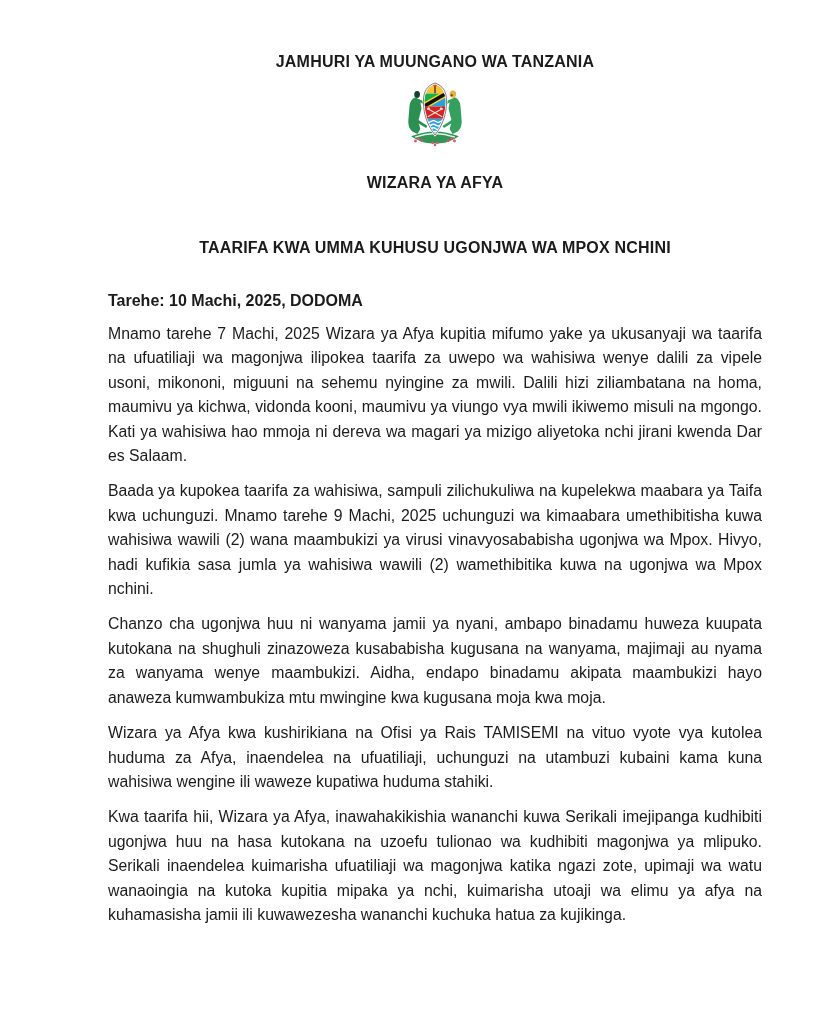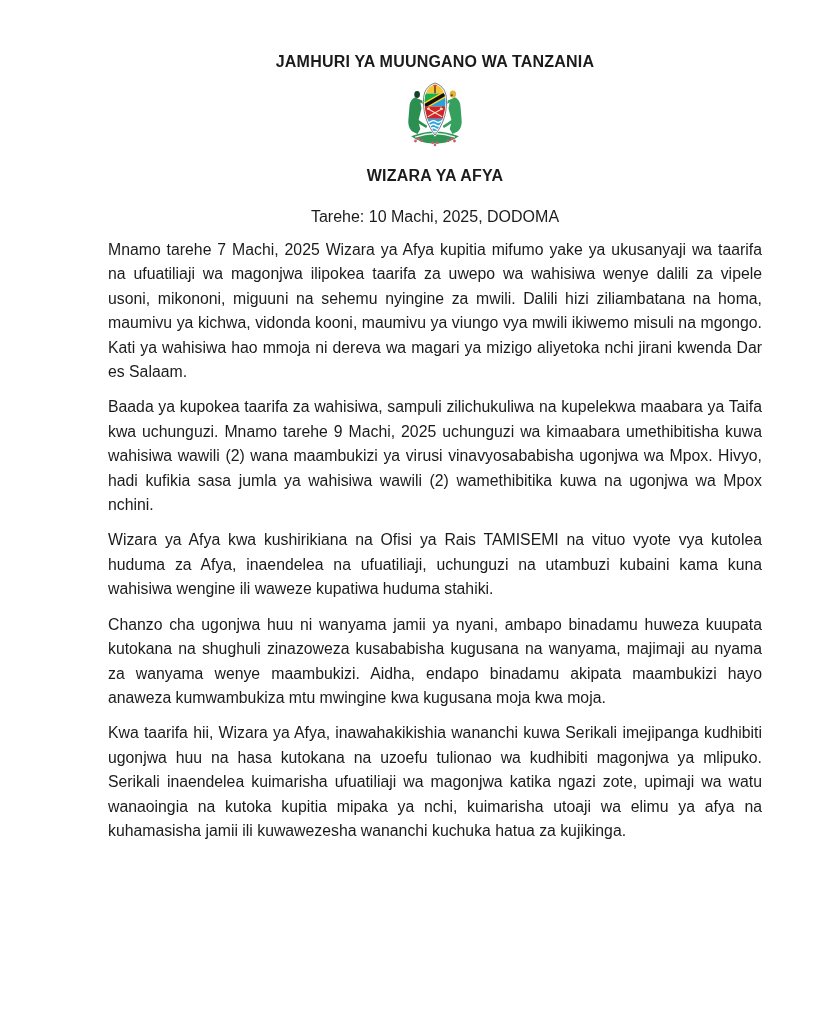--- a/index.html
+++ b/index.html
@@ -23,28 +23,28 @@
     line-height:19px;
     letter-spacing:0.2px;
     white-space:nowrap;
   }
   .emblem-wrap {
     display:flex;
     justify-content:center;
     margin-top:8px;
     height:70px;
   }
-  .ministry-title { margin-top:17px; }
+  .ministry-title { margin-top:24px; }
   .doc-title { margin-top:46px; }
   .date-line {
-    margin-top:22px;
-    font-weight:normal;
+    margin-top:34px;
+    font-weight:bold;
     font-size:16px;
     line-height:19px;
-    text-align:center;
+    text-align:left;
   }
   .doc-body { margin-top:12px; }
   .doc-body p {
     margin:9px 0 11px 0;
     font-size:15.8px;
     line-height:24.4px;
     text-align:justify;
   }
 </style>
 </head>
@@ -125,25 +125,26 @@
           <path d="M35,67 q3,-2.4 6,0 t6,0 t6,0 t6,0" fill="none" stroke="#ffffff" stroke-width="1.7"></path>
         </g>
 
         <path d="M50,5 C60,8.5 64.5,15.5 64.5,28 C64.5,46 59,58.5 50,70.5 C41,58.5 35.5,46 35.5,28 C35.5,15.5 40,8.5 50,5 Z" fill="none" stroke="#ffffff" stroke-width="2.6"></path>
         <path d="M50,5 C60,8.5 64.5,15.5 64.5,28 C64.5,46 59,58.5 50,70.5 C41,58.5 35.5,46 35.5,28 C35.5,15.5 40,8.5 50,5 Z" fill="none" stroke="#4a4a4a" stroke-width="0.9"></path>
       </svg>
     </div>
 
     <div class="ministry-title">WIZARA YA AFYA</div>
 
+    <div class="doc-title">TAARIFA KWA UMMA KUHUSU UGONJWA WA MPOX NCHINI</div>
 
     <div class="date-line">Tarehe: 10 Machi, 2025, DODOMA</div>
   </div>
 
   <div class="doc-body">
     <p>Mnamo tarehe 7 Machi, 2025 Wizara ya Afya kupitia mifumo yake ya ukusanyaji wa taarifa na ufuatiliaji wa magonjwa ilipokea taarifa za uwepo wa wahisiwa wenye dalili za vipele usoni, mikononi, miguuni na sehemu nyingine za mwili. Dalili hizi ziliambatana na homa, maumivu ya kichwa, vidonda kooni, maumivu ya viungo vya mwili ikiwemo misuli na mgongo. Kati ya wahisiwa hao mmoja ni dereva wa magari ya mizigo aliyetoka nchi jirani kwenda Dar es Salaam.</p>
     <p>Baada ya kupokea taarifa za wahisiwa, sampuli zilichukuliwa na kupelekwa maabara ya Taifa kwa uchunguzi. Mnamo tarehe 9 Machi, 2025 uchunguzi wa kimaabara umethibitisha kuwa wahisiwa wawili (2) wana maambukizi ya virusi vinavyosababisha ugonjwa wa Mpox. Hivyo, hadi kufikia sasa jumla ya wahisiwa wawili (2) wamethibitika kuwa na ugonjwa wa Mpox nchini.</p>
+    <p>Chanzo cha ugonjwa huu ni wanyama jamii ya nyani, ambapo binadamu huweza kuupata kutokana na shughuli zinazoweza kusababisha kugusana na wanyama, majimaji au nyama za wanyama wenye maambukizi. Aidha, endapo binadamu akipata maambukizi hayo anaweza kumwambukiza mtu mwingine kwa kugusana moja kwa moja.</p>
     <p>Wizara ya Afya kwa kushirikiana na Ofisi ya Rais TAMISEMI na vituo vyote vya kutolea huduma za Afya, inaendelea na ufuatiliaji, uchunguzi na utambuzi kubaini kama kuna wahisiwa wengine ili waweze kupatiwa huduma stahiki.</p>
-    <p>Chanzo cha ugonjwa huu ni wanyama jamii ya nyani, ambapo binadamu huweza kuupata kutokana na shughuli zinazoweza kusababisha kugusana na wanyama, majimaji au nyama za wanyama wenye maambukizi. Aidha, endapo binadamu akipata maambukizi hayo anaweza kumwambukiza mtu mwingine kwa kugusana moja kwa moja.</p>
     <p>Kwa taarifa hii, Wizara ya Afya, inawahakikishia wananchi kuwa Serikali imejipanga kudhibiti ugonjwa huu na hasa kutokana na uzoefu tulionao wa kudhibiti magonjwa ya mlipuko. Serikali inaendelea kuimarisha ufuatiliaji wa magonjwa katika ngazi zote, upimaji wa watu wanaoingia na kutoka kupitia mipaka ya nchi, kuimarisha utoaji wa elimu ya afya na kuhamasisha jamii ili kuwawezesha wananchi kuchuka hatua za kujikinga.</p>
   </div>
 
 </div>
 
 </body></html>

